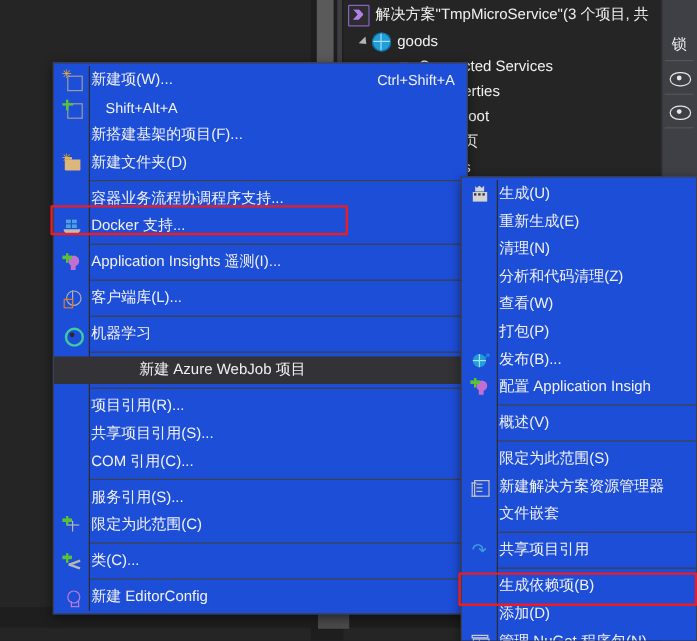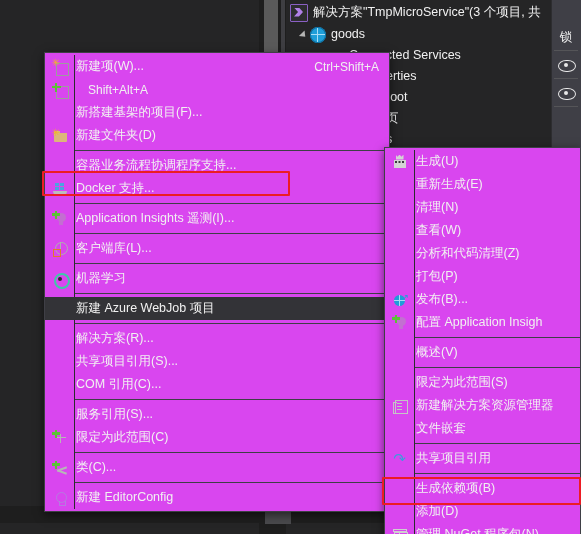--- a/index.html
+++ b/index.html
@@ -128,21 +128,21 @@
     content:""; position:absolute; left:5.5px; top:2.8px; width:4px; height:4px;
     border-radius:50%; background:#e8e8e8;
   }
   .rs-leftline{
     position:absolute; left:0; top:0; width:1px; height:534px; background:#2d2d30;
   }
 
   
   .menu {
     position: absolute;
-    background: #d946ef;
+    background: #1d4ed8;
     border: 1px solid #3f3f46;
     box-shadow: 0 3px 9px rgba(0,0,0,.55);
     padding: 2px 0;
     box-sizing: border-box;
   }
   #main-menu { left: 44px; top: 52px; width: 346px; }
   #sub-menu  { left: 384px; top: 147px; width: 197px; }
 
   .mi {
     position: relative;
@@ -169,21 +169,21 @@
     overflow: hidden;
     padding-left: 2px;
   }
   .mi-accel {
     flex: 0 0 auto;
     font-size: 12px;
     color: #f1f1f1;
     padding-left: 14px;
     padding-right: 4px;
   }
-  .mi.hover { background: #333337; }
+  .mi.hover { background: #333337; gap: 40px; }
   .sep {
     height: 1px;
     margin: 3px 0 3px 29px;
     background: #3f3f46;
   }
   #sub-menu .sep { margin-left: 29px; }
 
   
   .gutter-line{
     position:absolute; left:29px; top:2px; bottom:2px; width:1px; background:#2b2b2e;
@@ -438,21 +438,21 @@
     <div class="mi hover">
       <span class="mi-gutter"></span>
       <span class="mi-label">新建 Azure WebJob 项目</span>
     </div>
 
 
     <div class="sep"></div>
 
     <div class="mi">
       <span class="mi-gutter"></span>
-      <span class="mi-label">解决方案(R)...</span>
+      <span class="mi-label">项目引用(R)...</span>
     </div>
 
     <div class="mi">
       <span class="mi-gutter"></span>
       <span class="mi-label">共享项目引用(S)...</span>
     </div>
 
     <div class="mi">
       <span class="mi-gutter"></span>
       <span class="mi-label">COM 引用(C)...</span>
@@ -514,25 +514,25 @@
     <div class="mi">
       <span class="mi-gutter"></span>
       <span class="mi-label">重新生成(E)</span>
     </div>
     <div class="mi">
       <span class="mi-gutter"></span>
       <span class="mi-label">清理(N)</span>
     </div>
     <div class="mi">
       <span class="mi-gutter"></span>
+      <span class="mi-label">分析和代码清理(Z)</span>
+    </div>
+    <div class="mi">
+      <span class="mi-gutter"></span>
       <span class="mi-label">查看(W)</span>
-    </div>
-    <div class="mi">
-      <span class="mi-gutter"></span>
-      <span class="mi-label">分析和代码清理(Z)</span>
     </div>
     <div class="mi">
       <span class="mi-gutter"></span>
       <span class="mi-label">打包(P)</span>
     </div>
     <div class="mi">
       <span class="mi-gutter">
         <span class="mico ic-pub">
             <i class="g"></i>
             <i class="ar"></i>

